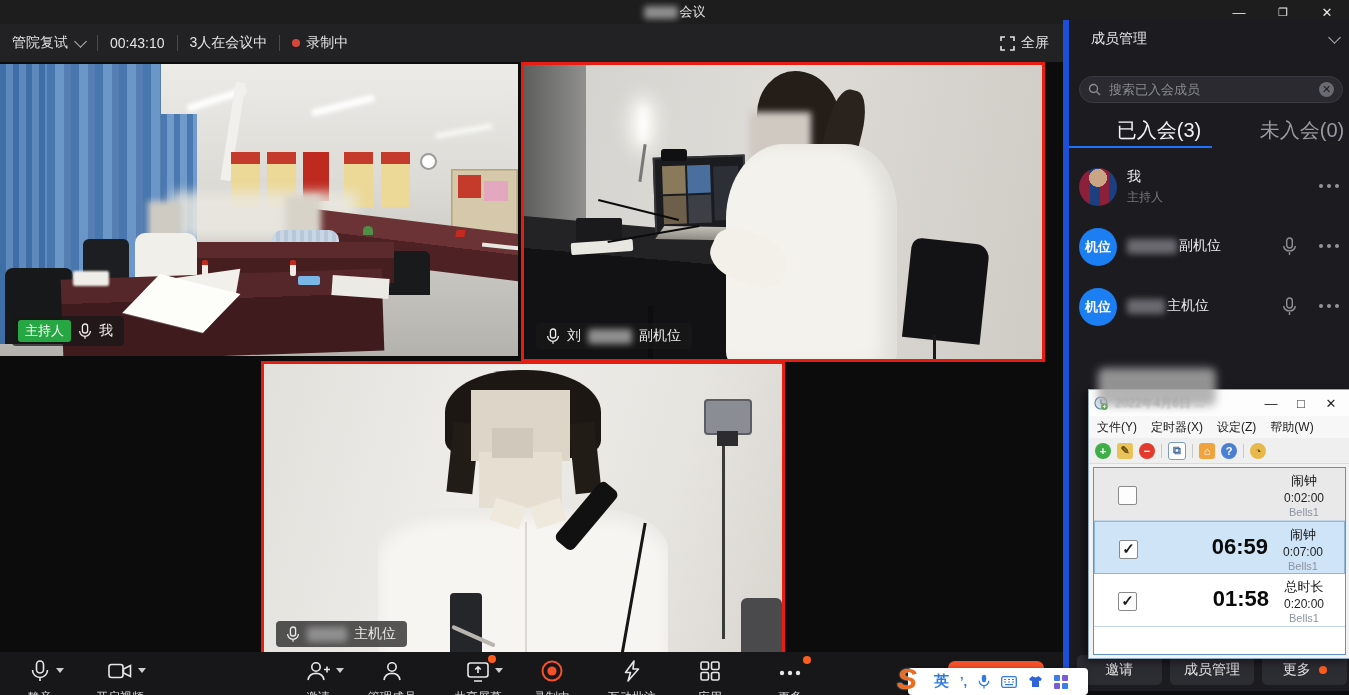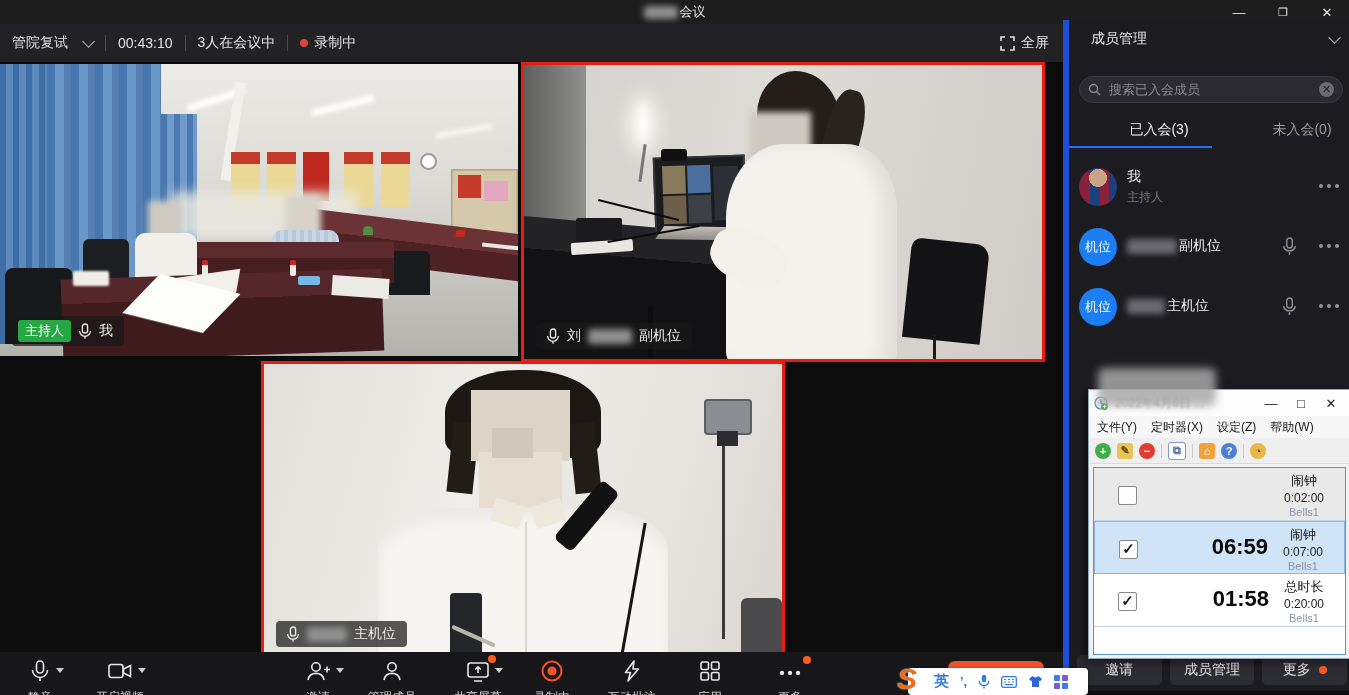--- a/index.html
+++ b/index.html
@@ -9,21 +9,21 @@
   
   #titlebar{position:absolute;left:0;top:0;width:1349px;height:24px;background:#1d1d1d;}
   #title-center{position:absolute;left:0;top:0;width:100%;height:24px;display:flex;align-items:center;justify-content:center;color:#e6e6e6;font-size:13px;gap:2px;}
   .blurblob{display:inline-block;background:#8f8f8f;border-radius:3px;filter:blur(3px);}
   #win-controls{position:absolute;right:0;top:0;height:24px;display:flex;}
   .winbtn{width:44px;height:24px;display:flex;align-items:center;justify-content:center;color:#e8e8e8;font-size:13px;}
 
   
   #meeting-toolbar{position:absolute;left:0;top:24px;width:1063px;height:38px;background:#222225;display:flex;align-items:center;color:#e3e3e3;font-size:14px;}
   #meeting-toolbar .sep{width:1px;height:16px;background:#4a4a4e;margin:0 12px;}
-  #room-name{margin-left:12px;display:flex;align-items:center;gap:16px;}
+  #room-name{margin-left:12px;display:flex;align-items:center;gap:8px;}
   .chev{width:8px;height:8px;border-right:1.5px solid #b9b9bd;border-bottom:1.5px solid #b9b9bd;transform:rotate(45deg);margin-top:-4px;}
   .recdot{width:8px;height:8px;border-radius:50%;background:#d8463c;margin-right:6px;}
   #fullscreen-btn{position:absolute;right:14px;top:0;height:38px;display:flex;align-items:center;gap:6px;color:#e3e3e3;}
 
   
   #stage{position:absolute;left:0;top:62px;width:1063px;height:592px;background:#0c0c0c;overflow:hidden;}
   .video{position:absolute;overflow:hidden;background:#222;}
   .red-border{border:3px solid #e81d12;}
   .vlabel{position:absolute;left:12px;bottom:10px;display:flex;align-items:center;gap:7px;background:rgba(24,24,24,.72);border-radius:4px;padding:4px 11px 4px 6px;color:#ececec;font-size:14px;z-index:30;}
   .badge-host{background:#27a644;color:#fff;font-size:13px;border-radius:3px;padding:2px 7px;}
@@ -40,25 +40,25 @@
 
   
   #sidebar{position:absolute;left:1063px;top:20px;width:286px;height:671px;background:#1b1b20;border-left:6px solid #1d4ed8;}
   #sidebar-header{position:absolute;left:0;top:0;width:100%;height:38px;display:flex;align-items:center;color:#e4e4e4;font-size:14px;}
   #sidebar-header .chev{position:absolute;right:16px;}
   #search-box{position:absolute;left:10px;top:56px;width:264px;height:27px;background:#2a2a30;border:1px solid #3a3a41;border-radius:14px;display:flex;align-items:center;padding:0 8px;box-sizing:border-box;gap:6px;}
   #search-box input{flex:1;background:transparent;border:none;outline:none;color:#cfcfcf;font-size:13px;font-family:"Liberation Sans",sans-serif;}
   #search-box input::placeholder{color:#8a8a92;}
   #search-clear{width:15px;height:15px;border-radius:50%;background:#6a6a72;color:#1b1b20;font-size:11px;display:flex;align-items:center;justify-content:center;}
   #tabs{position:absolute;left:0;top:92px;width:100%;height:36px;display:flex;}
-  .tab{flex:1;display:flex;align-items:center;justify-content:center;font-size:14px;color:#9a9aa2;padding-left:37px;}
+  .tab{flex:1;display:flex;align-items:center;justify-content:center;font-size:20px;color:#9a9aa2;padding-left:37px;}
   .tab.active{color:#f2f2f2;}
   #tab-underline{position:absolute;left:0;top:34px;width:143px;height:2px;background:#1f6fff;}
   .member{position:absolute;left:0;width:100%;height:58px;}
-  .m-avatar{position:absolute;left:10px;top:10px;width:38px;height:38px;border-radius:50%;overflow:hidden;}
+  .m-avatar{position:absolute;left:10px;top:10px;width:38px;height:38px;border-radius:50%;overflow:hidden;font-weight:bold;}
   .m-avatar.blue{background:#1b7ef2;display:flex;align-items:center;justify-content:center;color:#fff;font-size:13px;}
   .m-name{position:absolute;left:58px;top:10px;color:#ececec;font-size:14px;display:flex;align-items:center;gap:2px;}
   .m-sub{position:absolute;left:58px;top:31px;color:#77777f;font-size:12px;}
   .m-name.center{top:19px;}
   .m-mic{position:absolute;right:58px;top:19px;}
   .dots{position:absolute;right:16px;top:26px;display:flex;gap:4px;}
   .dots i{width:4px;height:4px;border-radius:50%;background:#94949a;}
   #sidebar-footer{position:absolute;left:0;bottom:0;width:100%;height:42px;display:flex;align-items:center;gap:8px;padding:0 8px;box-sizing:border-box;}
   .foot-btn{flex:1;height:30px;background:#2c2c33;border-radius:5px;color:#e8e8e8;font-size:14px;display:flex;align-items:center;justify-content:center;gap:8px;}
   .foot-btn .odot{position:static;}

